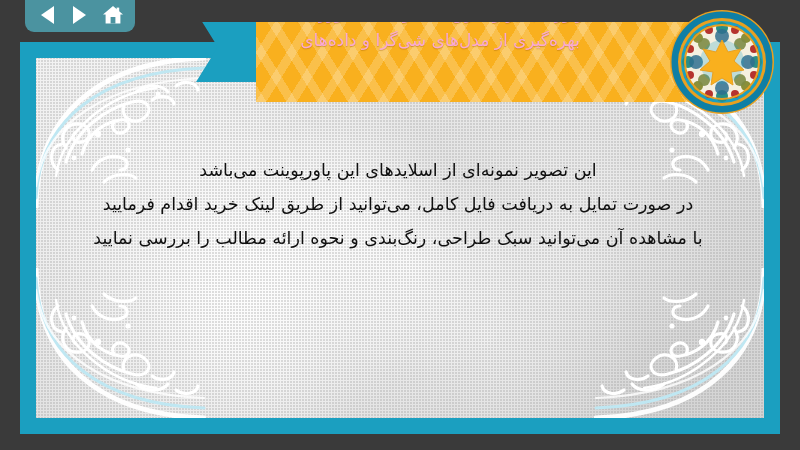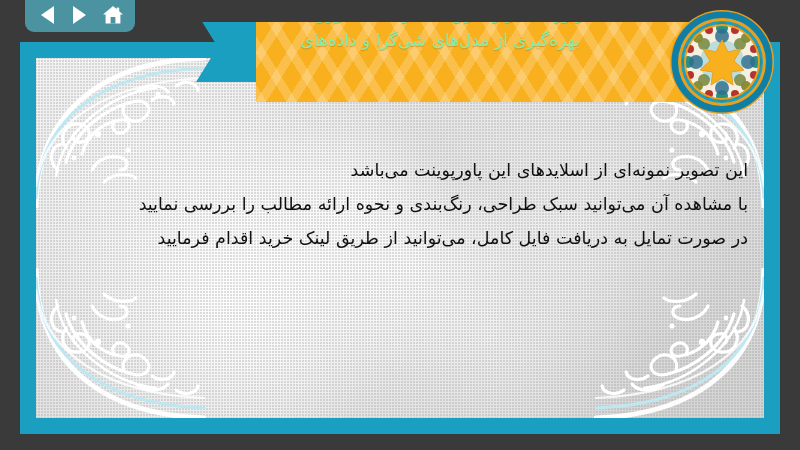--- a/index.html
+++ b/index.html
@@ -88,21 +88,22 @@
     pointer-events: none;
   }
   .corner.tl { left: 0;  top: 0; }
   .corner.tr { right: 0; top: 0; transform: scaleX(-1); }
   .corner.bl { left: 0;  bottom: 0; transform: scaleY(-1); }
   .corner.br { right: 0; bottom: 0; transform: scale(-1,-1); }
 
   
   .body-text {
     position: absolute;
-    left: 30px; right: 16px; top: 95px;
+    left: 30px; right: 34px; top: 95px;
+    text-align: center;
     direction: rtl;
     z-index: 25;
   }
   .body-line {
     color: #101010;
     font-size: 17.5px;
     line-height: 34px;
     font-family: "DejaVu Sans", sans-serif;
     white-space: nowrap;
   }
@@ -143,21 +144,21 @@
       58deg,
       rgba(255,255,255,0.20) 0 9px,
       rgba(255,255,255,0) 9px 26px
     );
   }
   .banner-title {
     position: absolute;
     left: 14px; right: 56px; top: 6px;
     direction: rtl;
     text-align: center;
-    color: #86efac;
+    color: #f9a8d4;
     font-size: 17px;
     line-height: 27px;
     font-family: "DejaVu Sans", sans-serif;
     text-shadow: 0 1px 1px rgba(140,80,0,0.35);
   }
   
   .banner-clip {
     position: absolute;
     left: 190px; top: 0; width: 560px; height: 22px;
     background: #3a3a3a;
@@ -260,22 +261,22 @@
           <path d="M116,42 C124,36 136,38 138,46"></path>
           <path d="M140,28 C148,22 160,24 162,32"></path>
           <circle cx="62" cy="76" r="3.2" fill="#ffffff" stroke="none"></circle>
           <circle cx="92" cy="92" r="2.6" fill="#ffffff" stroke="none"></circle>
           <circle cx="38" cy="100" r="2.4" fill="#ffffff" stroke="none"></circle>
         </g>
       </svg>
 
       <div class="body-text">
         <div class="body-line">این تصویر نمونه‌ای از اسلایدهای این پاورپوینت می‌باشد</div>
+        <div class="body-line">در صورت تمایل به دریافت فایل کامل، می‌توانید از طریق لینک خرید اقدام فرمایید</div>
         <div class="body-line">با مشاهده آن می‌توانید سبک طراحی، رنگ‌بندی و نحوه ارائه مطالب را بررسی نمایید</div>
-        <div class="body-line">در صورت تمایل به دریافت فایل کامل، می‌توانید از طریق لینک خرید اقدام فرمایید</div>
       </div>
     </div>
   </div>
 
   <div class="banner">
     <div class="banner-tail"></div>
     <div class="banner-body">
       <div class="banner-chevrons"></div>
       <div class="banner-chevrons2"></div>
     </div>

